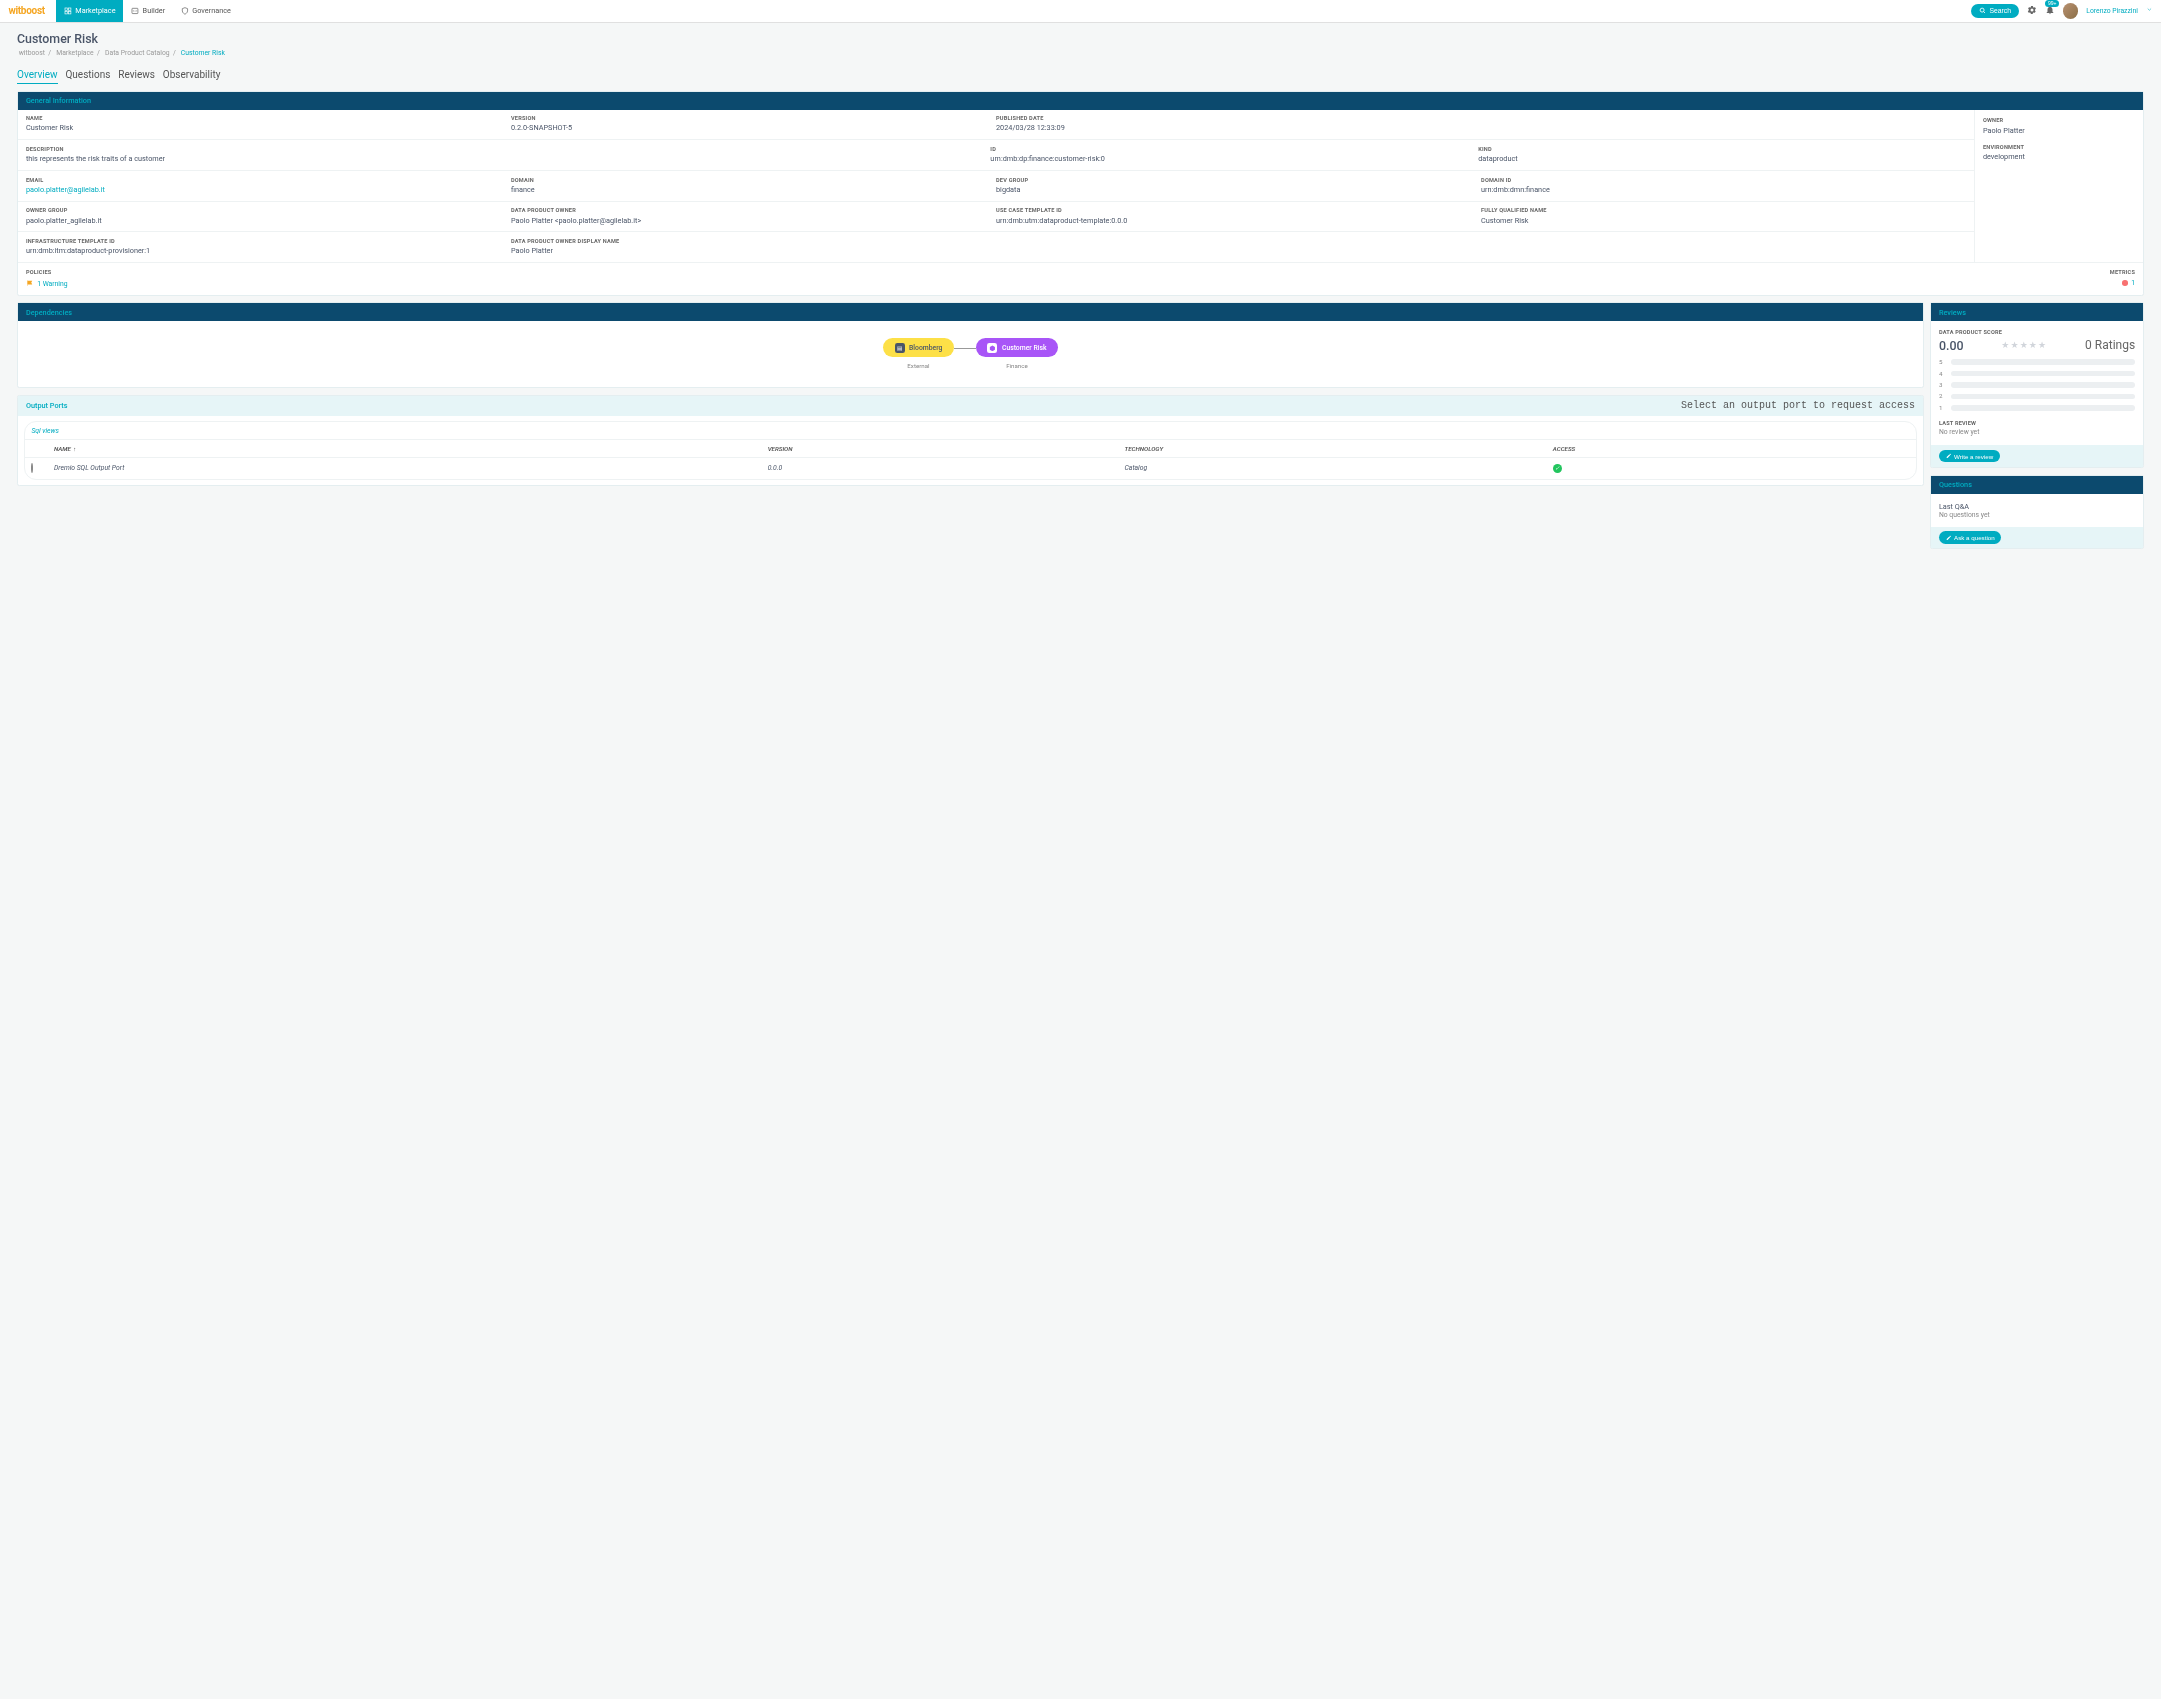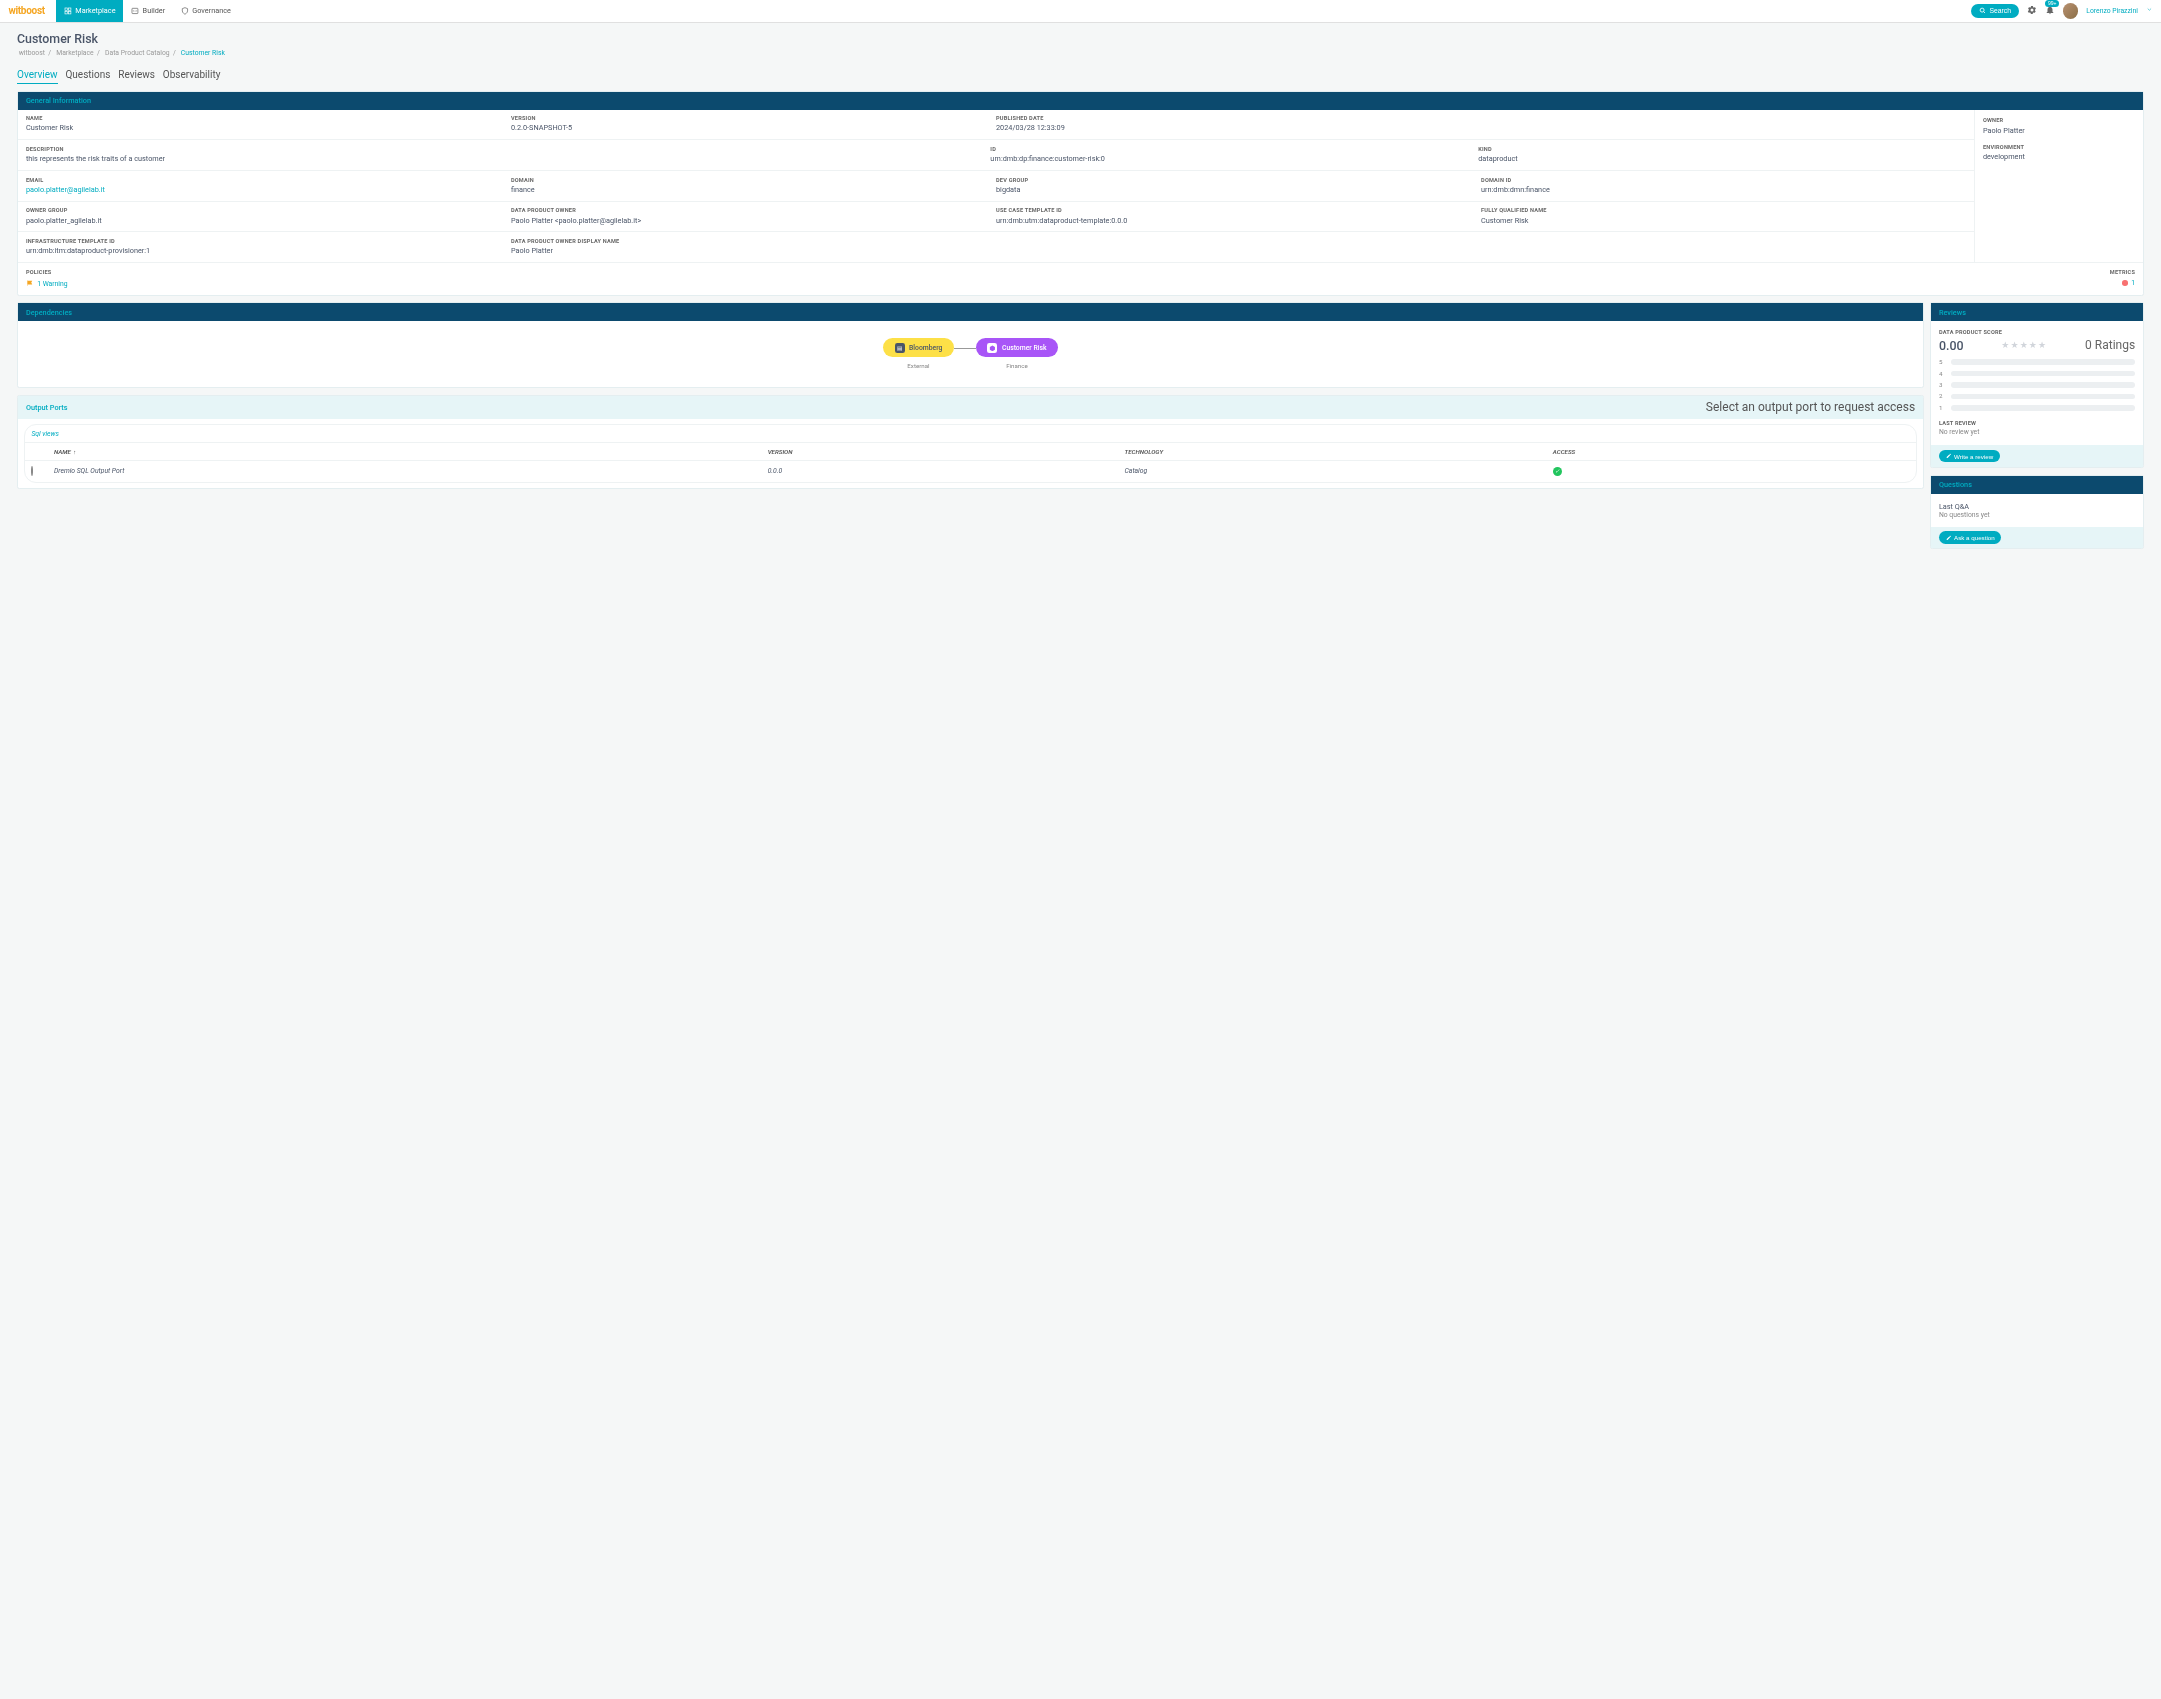--- a/index.html
+++ b/index.html
@@ -66,21 +66,21 @@
   .pill-gray { background: #fde047; color: #4a5568; }
   .pill-purple { background: #a855f7; color: #fff; }
   .pill-icon { width: 10px; height: 10px; border-radius: 2.3px; display: flex; align-items: center; justify-content: center; }
   .pill-gray .pill-icon { background: #4a5568; color: #fff; font-size: 5.6px; }
   .pill-purple .pill-icon { background: #fff; color: #a855f7; }
   .dep-sub { font-size: 6.2px; color: #888; }
   .dep-link { width: 22.5px; height: 1.1px; background: #999; margin-top: -11.3px; }
   
   .output-ports-header { display: flex; align-items: center; justify-content: space-between; background: #e6f5f7; padding: 4.5px 7.9px; }
   .output-ports-header .title { font-size: 7.3px; color: #00acc1; font-weight: 500; }
-  .output-hint { font-size: 12px; color: #555; }
+  .output-hint { font-size: 10px; color: #555; font-family: Liberation Mono, monospace; }
   
   .ports-body { padding: 5.6px; }
   .ports-inner { border: 0.6px solid #eef2f3; border-radius: 12px; font-style: italic; }
   .ports-subhead { padding: 4.5px 6.8px; font-size: 6.8px; color: #00acc1; border-bottom: 0.6px solid #eef2f3; }
   .ports-thead { display: flex; padding: 4.5px 6.8px; font-size: 6.2px; font-weight: 600; color: #555; text-transform: uppercase; border-bottom: 0.6px solid #eef2f3; }
   .ports-row { display: flex; padding: 5.6px 6.8px; font-size: 6.8px; color: #4a5568; align-items: center; }
   .col-radio { width: 22.5px; }
   .col-name { flex: 2; display: flex; align-items: center; gap: 2.3px; }
   .col-version { flex: 1; }
   .col-tech { flex: 1.2; }

